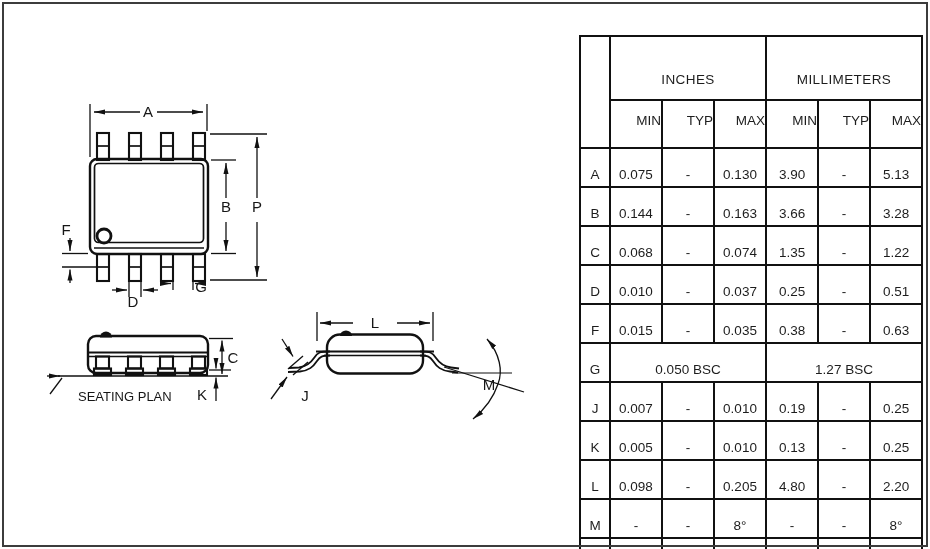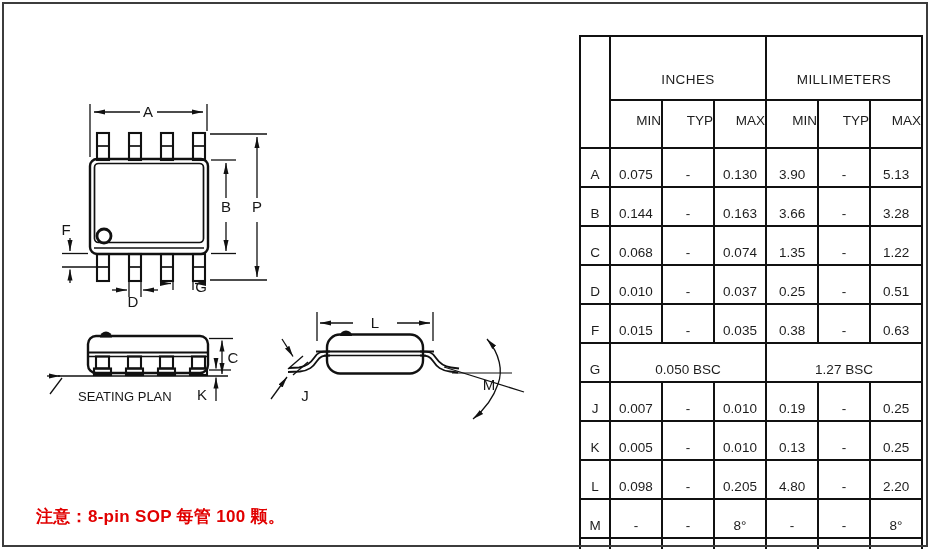--- a/index.html
+++ b/index.html
@@ -279,16 +279,15 @@
           <td>0.228</td>
           <td>-</td>
           <td>0.244</td>
           <td>5.79</td>
           <td>-</td>
           <td>6.20</td>
         </tr>
       </tbody>
   </table>
 
-  <div class="note" style="color: rgb(225, 0, 0);">注意：8-pin SOP 每管 100 颗。</div>
 
   <div class="frame"></div>
 </div>
 
 </body></html>

